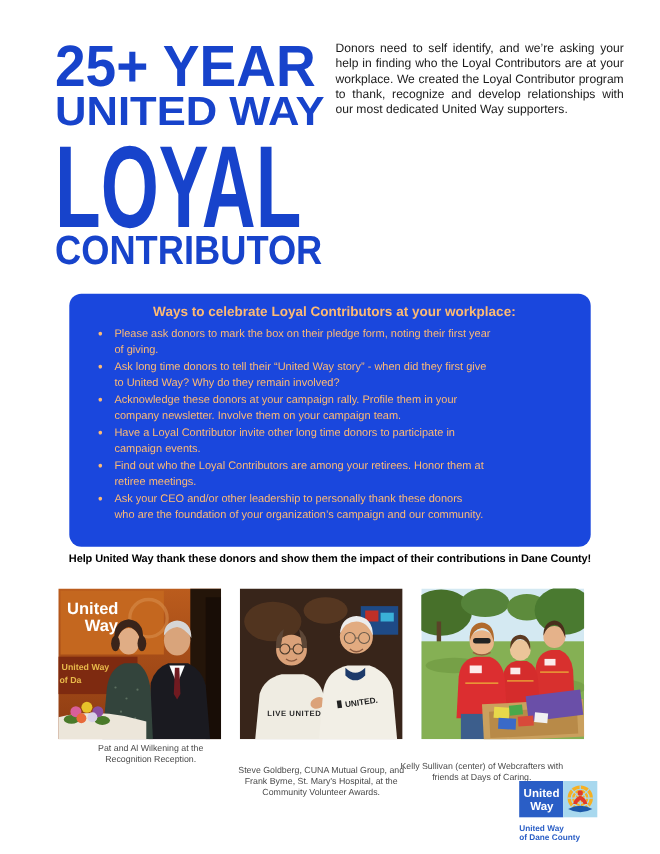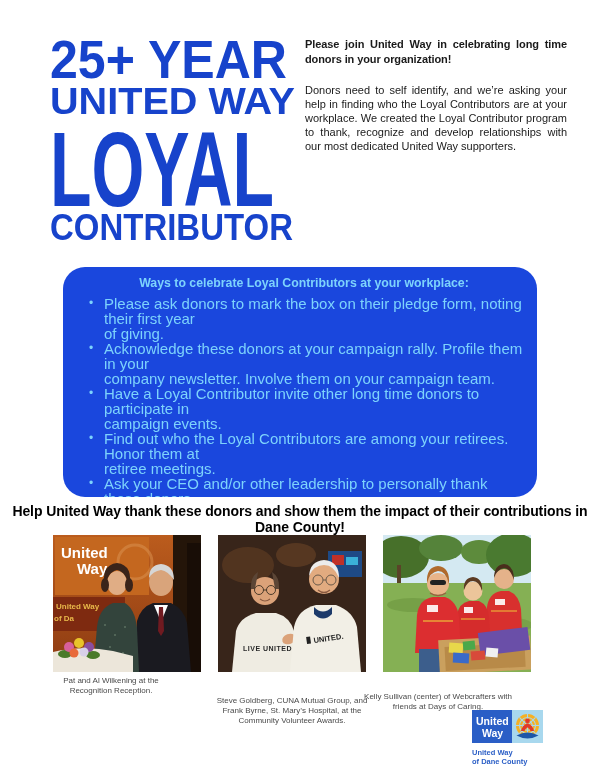--- a/index.html
+++ b/index.html
@@ -18,67 +18,68 @@
   .headline{position:absolute;left:48px;top:30px;width:250px;height:222px;overflow:visible;}
   .headline text{font-family:"Liberation Sans","DejaVu Sans",sans-serif;font-weight:bold;fill:var(--headline-blue,#1743cb);}
 
   
   .right-col{position:absolute;left:305px;top:37px;width:262px;}
   .right-col p{margin:0 0 16px 0;font-size:11px;line-height:14px;text-align:justify;}
   .right-col p.lead{font-weight:bold;line-height:15px;letter-spacing:-0.1px;}
 
   
   .ways-box{position:absolute;left:63px;top:267px;width:474px;height:230px;
-    background:var(--box-blue,#1a47dd);border-radius:22px;color:#7dd3fc;
+    background:var(--box-blue,#1a47dd);border-radius:11px;color:#fdba74;
     padding:8px 14px 6px 22px;overflow:hidden;}
   .ways-title{font-weight:bold;font-size:12.3px;line-height:16px;text-align:center;margin-bottom:5px;}
   .ways-list{list-style:none;margin:0;padding:0 0 0 2px;}
-  .ways-list li{position:relative;padding-left:17px;font-size:15px;line-height:15px;white-space:pre-line;}
+  .ways-list li{position:relative;padding-left:17px;font-size:10px;line-height:15px;white-space:pre-line;}
   .ways-list li::before{content:"\2022";position:absolute;left:2px;top:0;font-size:12px;}
 
   
   .help-line{position:absolute;left:0;top:503px;width:600px;text-align:center;
-    font-weight:bold;font-size:14px;letter-spacing:-0.1px;color:#000;}
+    font-weight:bold;font-size:10px;letter-spacing:-0.1px;color:#000;}
 
   
   .photo{position:absolute;top:535px;width:148px;height:137px;display:block;}
   .photo-1{left:53px;}
   .photo-2{left:218px;}
   .photo-3{left:383px;}
   .caption{position:absolute;top:676px;width:178px;text-align:center;
     font-size:8px;line-height:10px;color:var(--caption-gray,#4a4a4a);white-space:pre-line;}
-  .caption-1{left:22px;}
+  .caption-1{left:48px;}
   .caption-2{left:203px;margin-top:20px;}
   .caption-3{left:349px;margin-top:16px;}
 
   
   .logo{position:absolute;left:472px;top:710px;width:110px;height:60px;overflow:visible;}
 </style>
 </head>
 <body>
 
 <div class="page">
 
   <svg class="headline" viewBox="0 0 250 222" aria-hidden="true">
     <text x="2" y="48" font-size="53" textLength="237" lengthAdjust="spacingAndGlyphs">25+ YEAR</text>
     <text x="2" y="84" font-size="37" textLength="245" lengthAdjust="spacingAndGlyphs">UNITED WAY</text>
     <text x="2" y="176" font-size="106" textLength="224" lengthAdjust="spacingAndGlyphs">LOYAL</text>
     <text x="2" y="210" font-size="37" textLength="243" lengthAdjust="spacingAndGlyphs">CONTRIBUTOR</text>
   </svg>
 
   <div class="right-col">
-    <p class="lead">Please join United Way in celebrating long time donors in your organization!</p>
     <p>Donors need to self identify, and we’re asking your help in finding who the Loyal Contributors are at your workplace. We created the Loyal Contributor program to thank, recognize and develop relationships with our most dedicated United Way supporters.</p>
   </div>
 
   <div class="ways-box">
     <div class="ways-title">Ways to celebrate Loyal Contributors at your workplace:</div>
     <ul class="ways-list">
       <li>Please ask donors to mark the box on their pledge form, noting their first year
 of giving.</li>
+      <li>Ask long time donors to tell their “United Way story” - when did they first give
+to United Way? Why do they remain involved?</li>
       <li>Acknowledge these donors at your campaign rally. Profile them in your
 company newsletter. Involve them on your campaign team.</li>
       <li>Have a Loyal Contributor invite other long time donors to participate in
 campaign events.</li>
       <li>Find out who the Loyal Contributors are among your retirees. Honor them at
 retiree meetings.</li>
       <li>Ask your CEO and/or other leadership to personally thank these donors
 who are the foundation of your organization’s campaign and our community.</li>
     </ul>
   </div>

